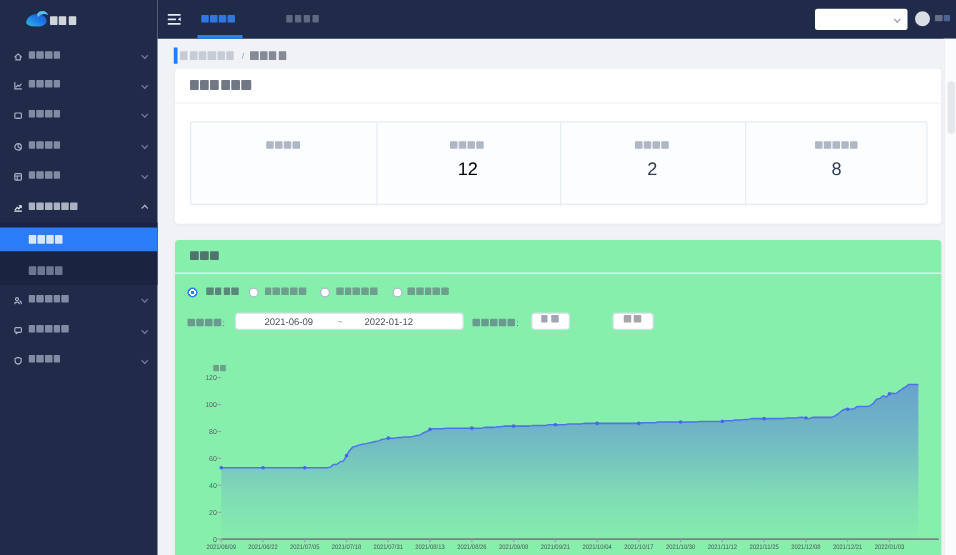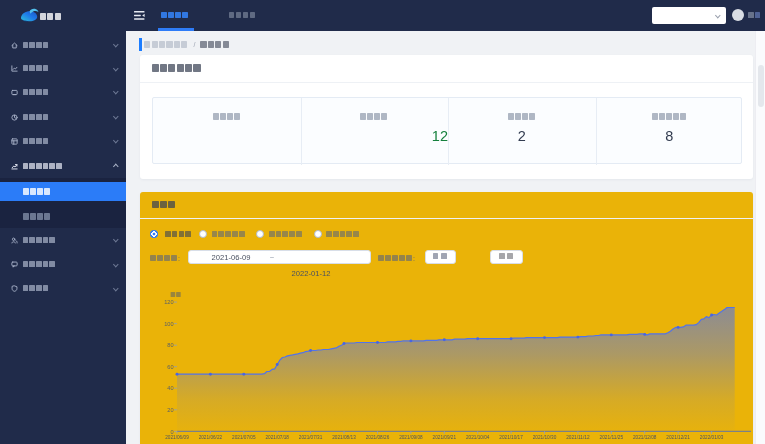--- a/index.html
+++ b/index.html
@@ -138,46 +138,46 @@
     <div class="abs" style="left:11.5px;top:8px;color:#3a4254;font-size:8.4px;--zo:.72"><i class="z"></i><i class="z"></i><i class="z"></i><i class="z"></i><i class="z"></i><i class="z"></i></div>
     <div class="abs" style="left:0;top:27.3px;width:613px;height:1px;background:#eef1f5"></div>
     <div class="abs" style="left:12px;top:41.5px;width:590px;height:67px;background:#fbfdff;border:1px solid #e4ebf4;border-radius:2px">
       <div class="abs" style="left:147.5px;top:0;width:1px;height:67px;background:#e7edf5"></div>
       <div class="abs" style="left:295px;top:0;width:1px;height:67px;background:#e7edf5"></div>
       <div class="abs" style="left:442.5px;top:0;width:1px;height:67px;background:#e7edf5"></div>
       <div class="abs" style="left:0;top:15.5px;width:147.5px;text-align:center;color:#8b95a8;font-size:7px;--zo:.68"><i class="z"></i><i class="z"></i><i class="z"></i><i class="z"></i></div>
       <div class="abs" style="left:147.5px;top:15.5px;width:147.5px;text-align:center;color:#8b95a8;font-size:7px;--zo:.68"><i class="z"></i><i class="z"></i><i class="z"></i><i class="z"></i></div>
       <div class="abs" style="left:295px;top:15.5px;width:147.5px;text-align:center;color:#8b95a8;font-size:7px;--zo:.68"><i class="z"></i><i class="z"></i><i class="z"></i><i class="z"></i></div>
       <div class="abs" style="left:442.5px;top:15.5px;width:147.5px;text-align:center;color:#8b95a8;font-size:7px;--zo:.68"><i class="z"></i><i class="z"></i><i class="z"></i><i class="z"></i><i class="z"></i></div>
-      <div class="abs" style="left:147.5px;top:30.5px;width:147.5px;text-align:right;color:#15803d;font-size:14.5px;font-weight:500">12</div>
+      <div class="abs" style="left:147.5px;top:30.5px;width:147.5px;text-align:center;color:#000000;font-size:14.5px;font-weight:500">12</div>
       <div class="abs" style="left:295px;top:30.5px;width:147.5px;text-align:center;color:#323c50;font-size:14.5px;font-weight:500">2</div>
       <div class="abs" style="left:442.5px;top:30.5px;width:147.5px;text-align:center;color:#323c50;font-size:14.5px;font-weight:500">8</div>
     </div>
   </div>
 
-  <div class="abs" style="left:14px;top:161px;width:613px;height:252px;background:#eab308;border-radius:3px 3px 0 0;box-shadow:0 1px 3px rgba(20,40,80,0.05)">
+  <div class="abs" style="left:14px;top:161px;width:613px;height:252px;background:#86efac;border-radius:3px 3px 0 0;box-shadow:0 1px 3px rgba(20,40,80,0.05)">
     <div class="abs" style="left:11.5px;top:7.5px;color:#3a4254;font-size:8.4px;--zo:.72"><i class="z"></i><i class="z"></i><i class="z"></i></div>
     <div class="abs" style="left:0;top:25.7px;width:613px;height:1px;background:#eef1f5"></div>
 
     <div class="abs" style="left:10px;top:37.5px;height:9px">
       <span class="abs" style="left:0;top:0;width:8.2px;height:8.2px;border-radius:50%;background:radial-gradient(circle at 50% 50%, #2f7cf8 0 1.5px, #fff 1.6px 2.6px, #2f7cf8 2.7px 100%)"></span>
       <span class="abs" style="left:15px;top:0.6px;color:#3a4254;font-size:6.8px"><i class="z"></i><i class="z"></i><i class="z"></i><i class="z"></i></span>
       <span class="abs" style="left:48.7px;top:0;width:8.2px;height:8.2px;border-radius:50%;background:#fff;border:1px solid #aeb9cb"></span>
       <span class="abs" style="left:61.7px;top:0.6px;color:#5f6776;font-size:6.8px"><i class="z"></i><i class="z"></i><i class="z"></i><i class="z"></i><i class="z"></i></span>
       <span class="abs" style="left:105.7px;top:0;width:8.2px;height:8.2px;border-radius:50%;background:#fff;border:1px solid #aeb9cb"></span>
       <span class="abs" style="left:118.8px;top:0.6px;color:#5f6776;font-size:6.8px"><i class="z"></i><i class="z"></i><i class="z"></i><i class="z"></i><i class="z"></i></span>
       <span class="abs" style="left:163.5px;top:0;width:8.2px;height:8.2px;border-radius:50%;background:#fff;border:1px solid #aeb9cb"></span>
       <span class="abs" style="left:176.1px;top:0.6px;color:#5f6776;font-size:6.8px"><i class="z"></i><i class="z"></i><i class="z"></i><i class="z"></i><i class="z"></i></span>
     </div>
 
     <div class="abs" style="left:10px;top:62.5px;color:#5a6379;font-size:7px"><i class="z"></i><i class="z"></i><i class="z"></i><i class="z"></i>:</div>
     <div class="abs" style="left:48px;top:58px;width:183px;height:14px;background:#fff;border:1px solid #d8dee8;border-radius:3px;color:#4a5160;font-size:7.6px;line-height:13px">
       <span class="abs" style="left:4px;top:0;width:76px;text-align:center">2021-06-09</span>
       <span class="abs" style="left:68px;top:0;width:30px;text-align:center;color:#8a93a3">~</span>
-      <span class="abs" style="left:84px;top:16px;width:76px;text-align:center">2022-01-12</span>
+      <span class="abs" style="left:84px;top:0;width:76px;text-align:center">2022-01-12</span>
     </div>
     <div class="abs" style="left:238px;top:62.5px;color:#5a6379;font-size:7px"><i class="z"></i><i class="z"></i><i class="z"></i><i class="z"></i><i class="z"></i>:</div>
     <div class="abs" style="left:284.8px;top:57.5px;width:31px;height:14px;background:#fff;border:1px solid #d9dde5;border-radius:3px;text-align:center;color:#606980;font-size:6.6px;line-height:12.5px"><i class="z"></i> <i class="z"></i></div>
     <div class="abs" style="left:350.2px;top:57.5px;width:32.6px;height:14px;background:#fff;border:1px solid #d9dde5;border-radius:3px;text-align:center;color:#6a6a72;font-size:6.6px;line-height:12.5px"><i class="z"></i> <i class="z"></i></div>
 
     <svg width="613" height="252" viewBox="0 0 613 252" style="position:absolute;left:0;top:0">
 <defs>
           <linearGradient id="ag" x1="0" y1="110.1" x2="0" y2="239.3" gradientUnits="userSpaceOnUse">
 <stop offset="0" stop-color="#5876e1" stop-opacity="0.66"></stop>
             <stop offset="0.4" stop-color="#5876e1" stop-opacity="0.43"></stop>

